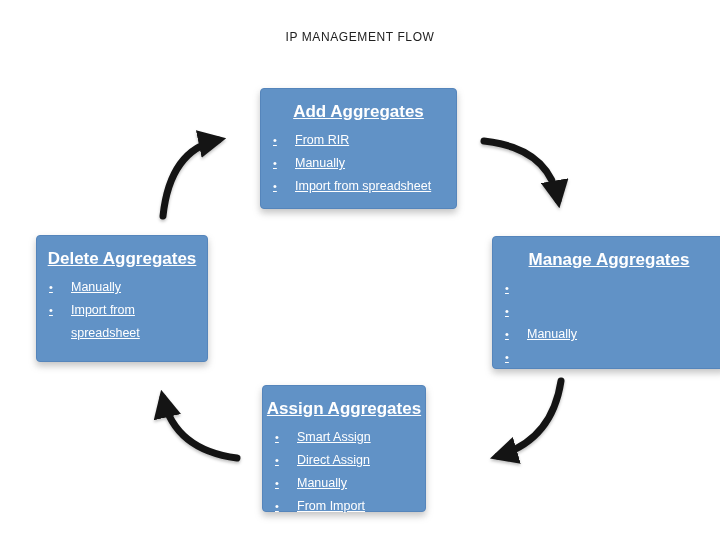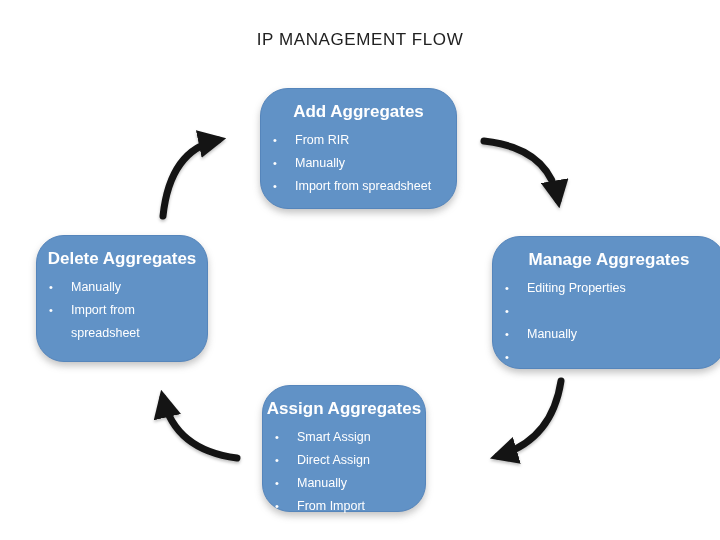--- a/index.html
+++ b/index.html
@@ -6,44 +6,45 @@
   body {
     width:720px; height:540px;
     background:#ffffff;
     font-family:"Liberation Sans", sans-serif;
     position:relative;
     overflow:hidden;
   }
   .diagram-title {
     position:absolute; top:30px; left:0; width:720px;
     text-align:center;
-    font-size:17px;
+    font-size:12px;
     letter-spacing:0.6px;
     color:var(--title-text,#212121);
   }
   .arrow-layer {
     position:absolute; left:0; top:0; width:720px; height:540px;
     pointer-events:none;
   }
   .arrow-path {
     stroke:var(--arrow-color,#141414);
     fill:none;
     stroke-width:7;
     stroke-linecap:round;
   }
   .ah-fill { fill:var(--arrow-color,#141414); }
   .arrow-shadow { filter: drop-shadow(0 2px 1.5px rgba(0,0,0,0.25)); }
   .flow-box {
     position:absolute;
     background:var(--box-fill,#6192c6);
     border:1px solid var(--box-border,#5585bb);
-    border-radius:28px;
+    border-radius:4px;
     box-shadow:0 4px 7px rgba(110,110,110,0.40);
     color:var(--box-text,#ffffff);
     box-sizing:border-box;
+    text-decoration:underline;
   }
   .box-title {
     text-align:center;
     font-weight:bold;
     font-size:17px;
     margin-top:13px;
   }
   .box-list {
     list-style:none;
     margin:7px 0 0 0;
@@ -101,21 +102,20 @@
         <span>Import from spreadsheet</span>
       </li>
   </ul>
 </div>
 
 <div id="box-manage" class="flow-box">
   <div class="box-title">Manage Aggregates</div>
   <ul class="box-list">
     <li>
         <span class="bullet">•</span>
-        <span>Editing Properties</span>
       </li>
     <li>
         <span class="bullet">•</span>
       </li>
     <li>
         <span class="bullet">•</span>
         <span>Manually</span>
       </li>
     <li>
         <span class="bullet">•</span>

